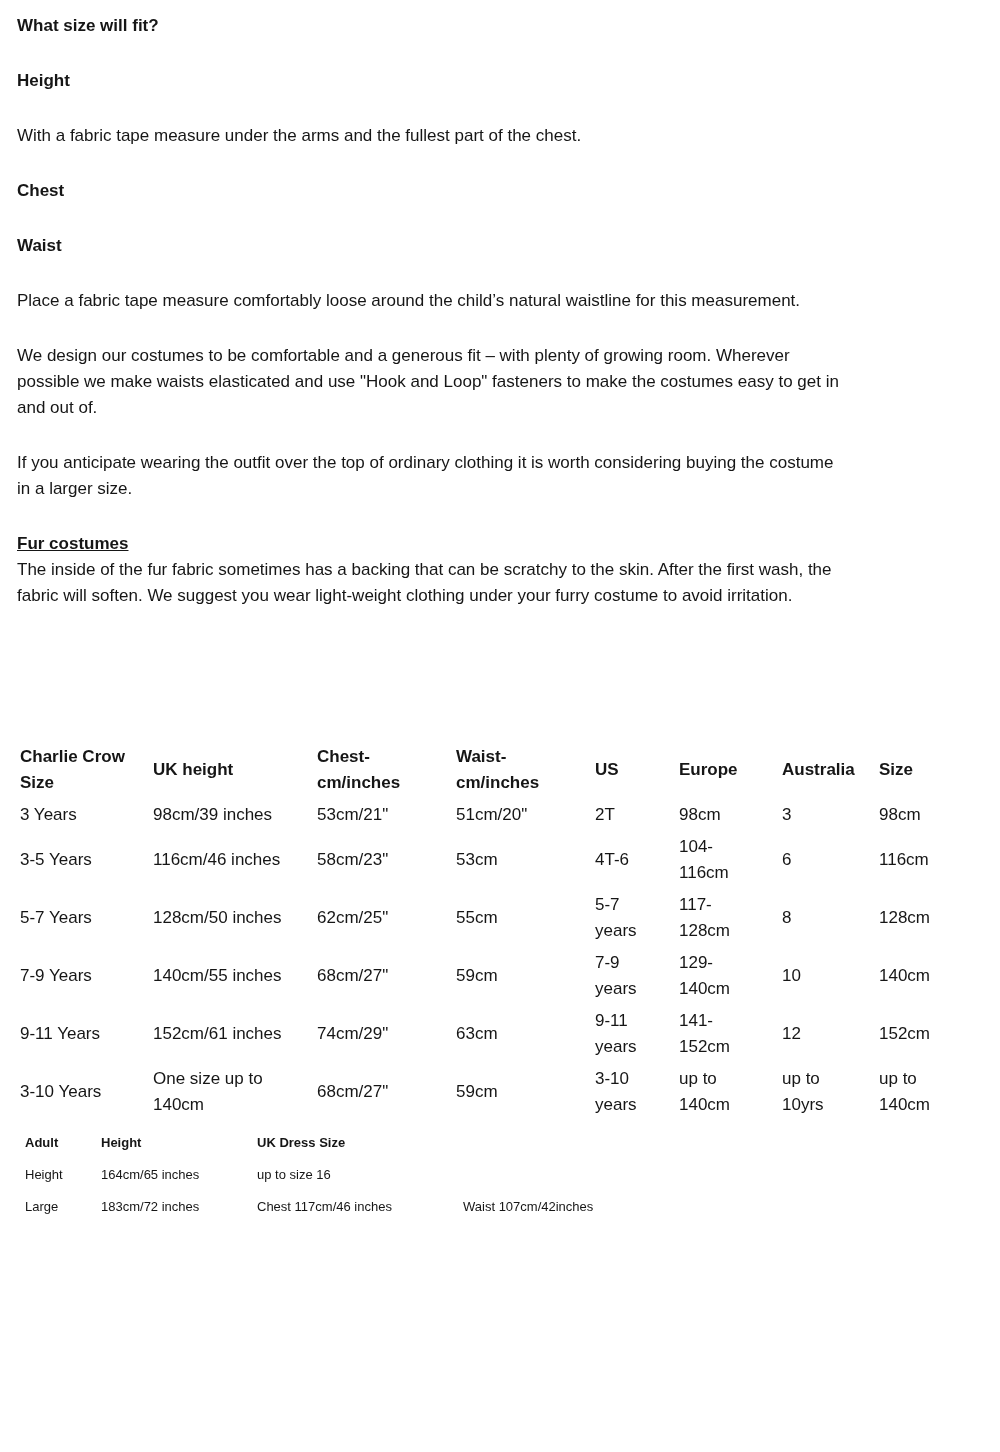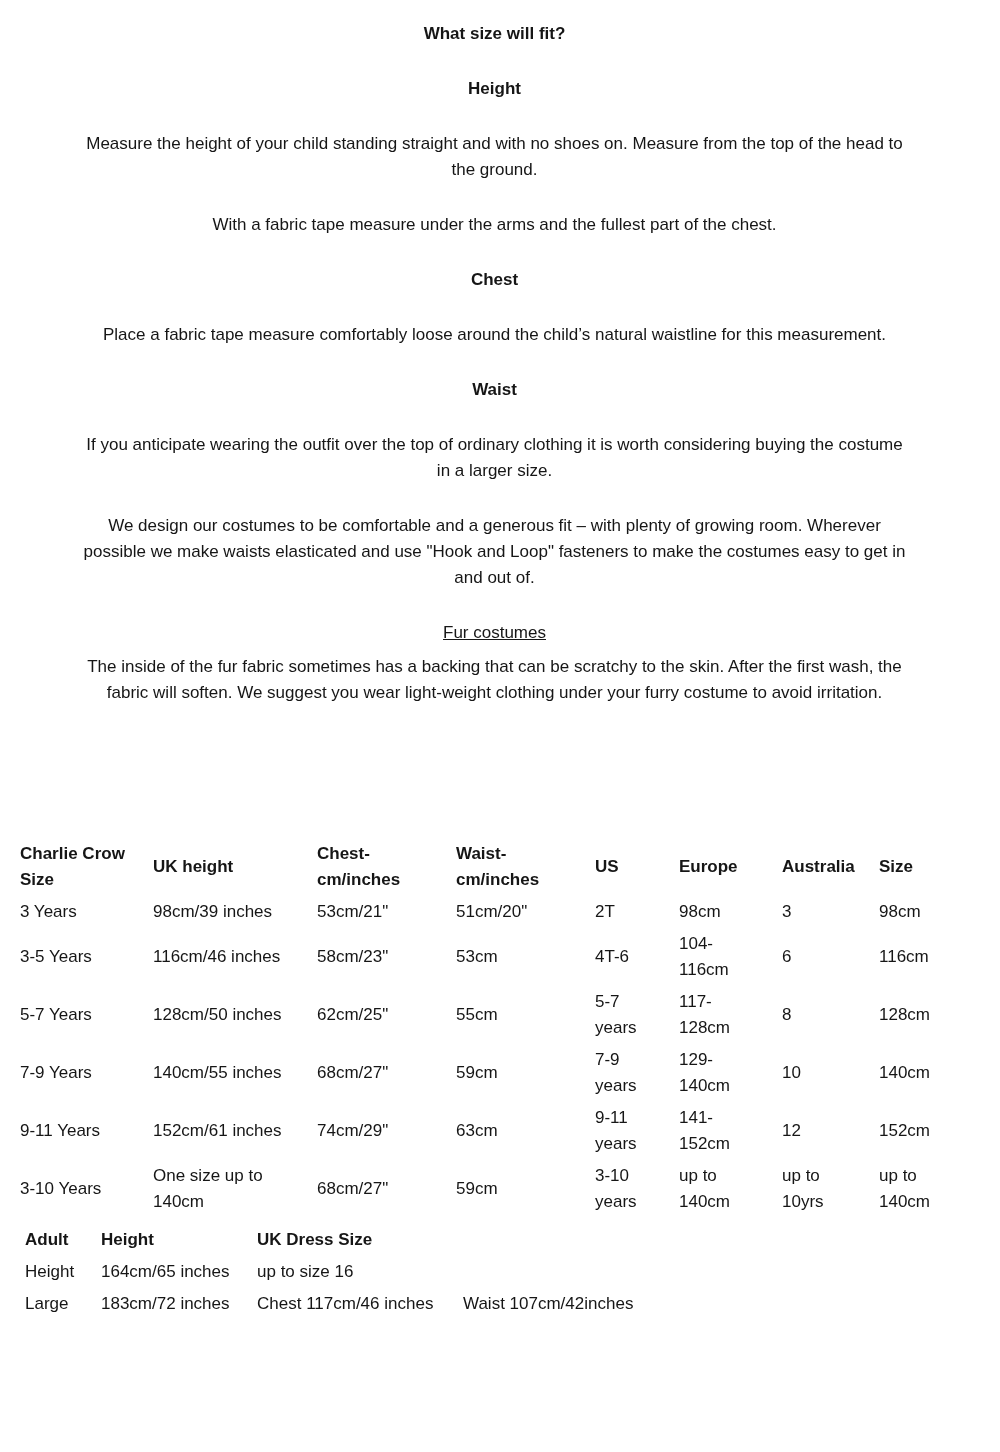--- a/index.html
+++ b/index.html
@@ -15,30 +15,29 @@
     line-height: 26px;
     color: #161616;
     box-sizing: border-box;
     overflow: hidden;
   }
   .doc {
     padding: 13px 28px 20px 17px;
     box-sizing: border-box;
   }
   .block {
-    margin: 8px 0 29px 0;
+    margin: 0 0 29px 0;
     white-space: pre-line;
-    text-align: center;
   }
   .heading {
     font-weight: bold;
   }
   .underlined {
     text-decoration: underline;
-    font-weight: normal;
+    font-weight: bold;
     margin-bottom: 0;
   }
   .no-gap {
     margin-bottom: 0;
   }
   .spacer {
     height: 132px;
   }
   table {
     border-collapse: collapse;
@@ -69,53 +68,51 @@
   table.adult-table {
     margin-left: 8px;
     margin-top: 6px;
     width: 700px;
   }
   .adult-table th, .adult-table td {
     text-align: left;
     vertical-align: middle;
     padding: 3px 8px 3px 0;
     white-space: pre-line;
-    font-size: 17px;
+    font-size: 13px;
     line-height: 26px;
     margin-top: 8px;
   }
   .adult-table th { font-weight: bold; }
   .adult-table col.a1 { width: 76px; }
   .adult-table col.a2 { width: 156px; }
   .adult-table col.a3 { width: 206px; }
 </style>
 </head>
 <body>
 
 <div class="doc">
 
   <div class="block heading">What size will fit?</div>
 
 
   <div class="block heading">Height</div>
-  <div class="block">Measure the height of your child standing straight and with no shoes on. Measure from the top of the head to
-the ground.</div>
 
   <div class="block">With a fabric tape measure under the arms and the fullest part of the chest.</div>
   <div class="block heading">Chest</div>
 
+  <div class="block heading">Waist</div>
   <div class="block">Place a fabric tape measure comfortably loose around the child’s natural waistline for this measurement.</div>
-  <div class="block heading">Waist</div>
-
-  <div class="block">If you anticipate wearing the outfit over the top of ordinary clothing it is worth considering buying the costume
-in a larger size.</div>
 
   <div class="block">We design our costumes to be comfortable and a generous fit – with plenty of growing room. Wherever
 possible we make waists elasticated and use "Hook and Loop" fasteners to make the costumes easy to get in
 and out of.</div>
+
+  <div class="block">If you anticipate wearing the outfit over the top of ordinary clothing it is worth considering buying the costume
+in a larger size.</div>
 
   <div class="block underlined">Fur costumes</div>
   <div class="block no-gap">The inside of the fur fabric sometimes has a backing that can be scratchy to the skin. After the first wash, the
 fabric will soften. We suggest you wear light-weight clothing under your furry costume to avoid irritation.</div>
 
   <div class="spacer"></div>
 
   <table class="size-table">
     <colgroup>
       <col class="c1">

